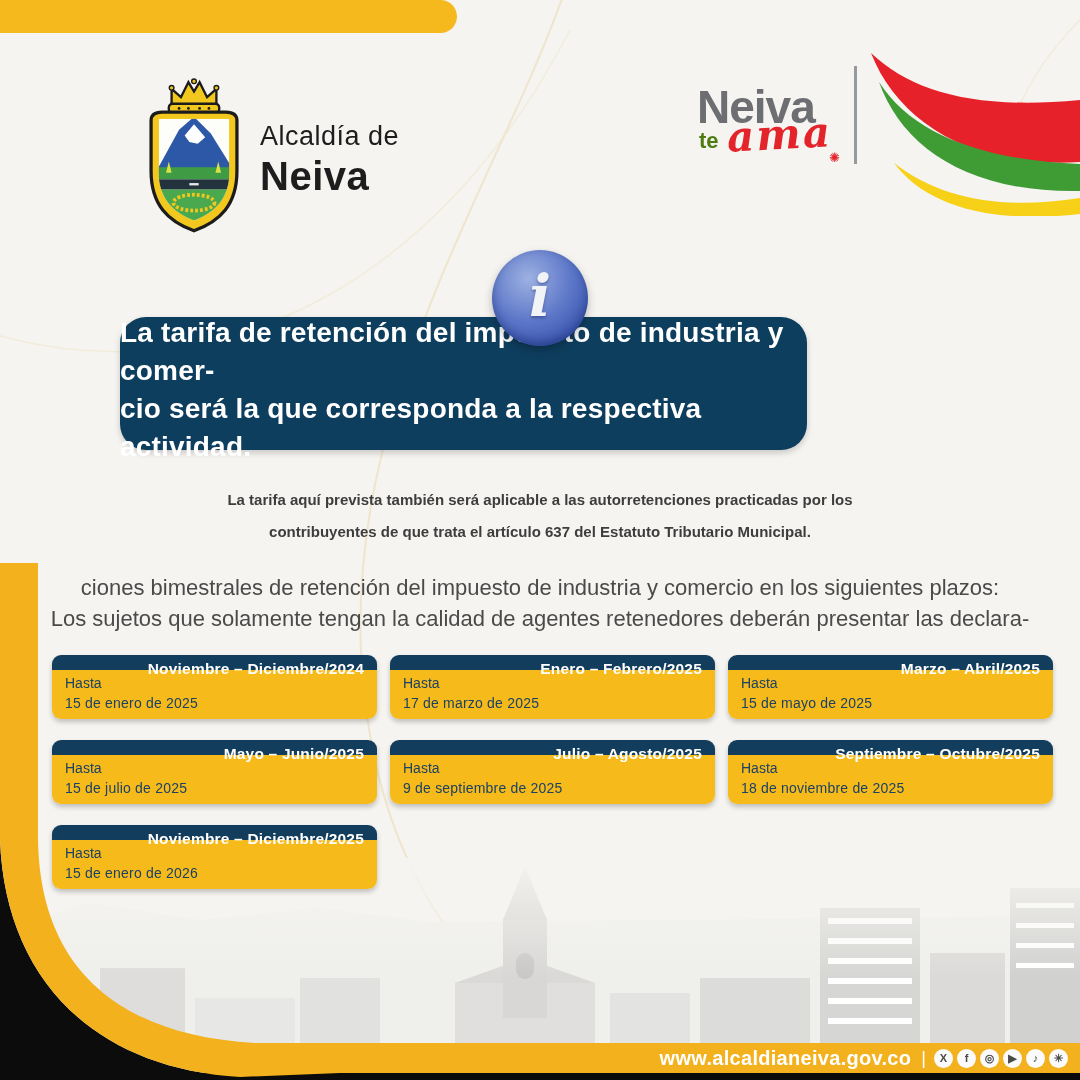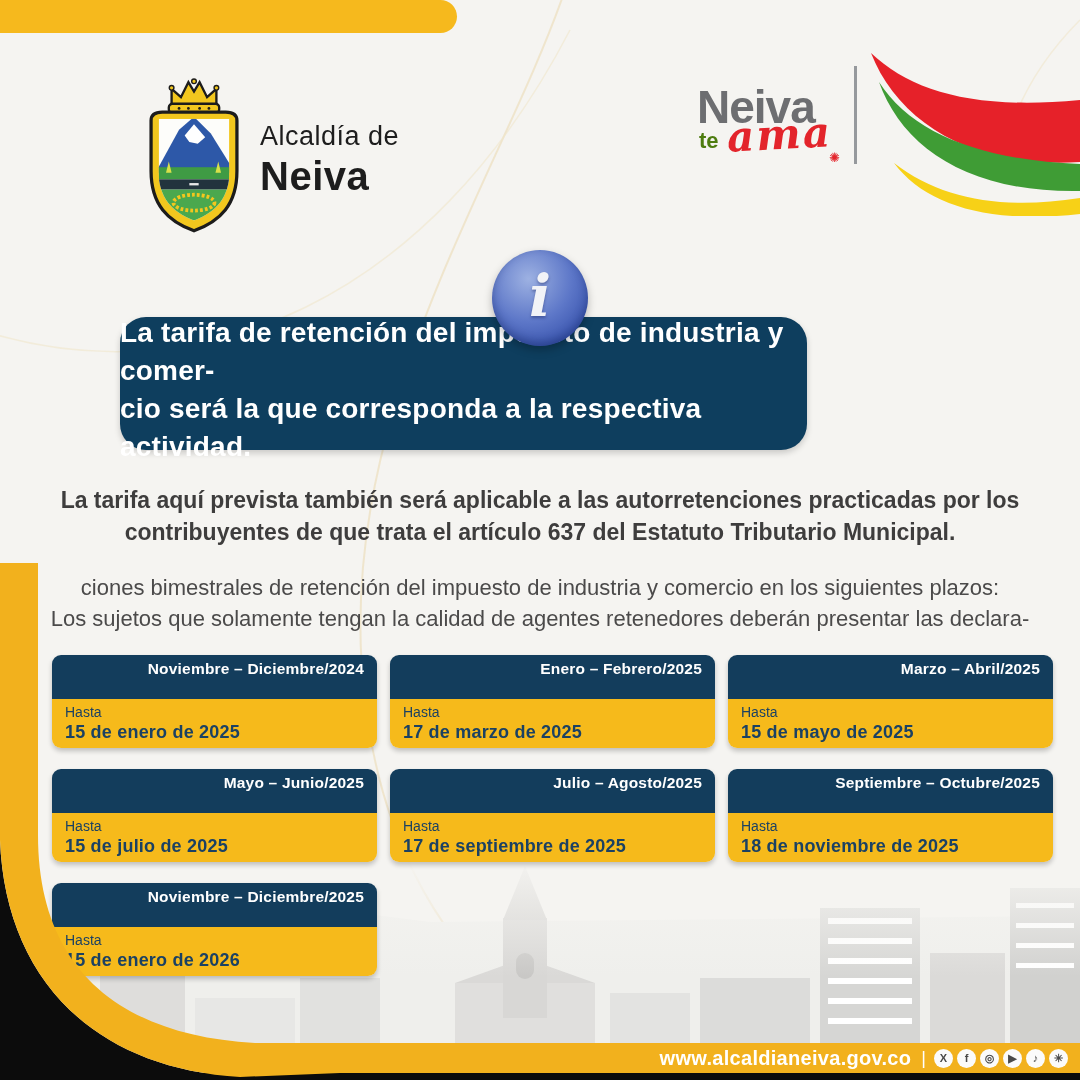--- a/index.html
+++ b/index.html
@@ -53,41 +53,41 @@
     background:#0e3e5e;border-radius:26px;z-index:3;
     display:flex;flex-direction:column;justify-content:center;align-items:center;
     padding-top:12px;box-sizing:border-box;
     box-shadow:0 3px 6px rgba(0,0,0,.18);
   }
   .navy-box .line{color:#ffffff;font-size:28px;font-weight:700;line-height:38px;letter-spacing:.2px;}
 
   
   .para{position:absolute;left:0;width:1080px;text-align:center;z-index:2;}
   .para-bold{top:484px;}
-  .para-bold .line{font-size:23px;font-weight:700;color:#3e3d3d;line-height:32px;}
+  .para-bold .line{font-size:15px;font-weight:700;color:#3e3d3d;line-height:32px;}
   .para-reg{top:572px;}
   .para-reg .line{font-size:22px;font-weight:400;color:#4b4a4a;line-height:31px;}
 
   
   .cards{
     position:absolute;left:52px;top:655px;z-index:3;
     display:grid;grid-template-columns:repeat(3,325px);column-gap:13px;row-gap:21px;
   }
   .card{width:325px;box-shadow:0 3px 5px rgba(0,0,0,.22);border-radius:9px;}
   .card-header{
-    height:44px;background:#133d5c;border-radius:9px 9px 0 0;
+    height:15px;background:#133d5c;border-radius:9px 9px 0 0;
     color:#fff;font-size:15.5px;font-weight:700;text-align:right;
     line-height:27px;padding-right:13px;box-sizing:border-box;letter-spacing:.2px;
   }
   .card-body{
     height:49px;background:#f6ba1b;border-radius:0 0 9px 9px;
     padding:5px 12px 0 13px;box-sizing:border-box;color:#1b4163;
   }
   .card-body .hasta{font-size:14px;font-weight:400;line-height:16px;}
-  .card-body .date{font-size:18px;font-weight:700;line-height:24px;letter-spacing:.2px;}
+  .card-body .date{font-size:14px;font-weight:400;line-height:24px;letter-spacing:.2px;}
 
   
   .skyline{position:absolute;left:0;bottom:7px;z-index:1;}
 
   
   .footer-bar{
     position:absolute;left:220px;right:0;bottom:7px;height:30px;background:#f2b11d;z-index:2;
     display:flex;align-items:center;justify-content:flex-end;padding-right:12px;
   }
   .footer-url{color:#ffffff;font-size:20px;font-weight:600;letter-spacing:.3px;}
@@ -212,21 +212,21 @@
       <div class="card-header">Mayo – Junio/2025</div>
       <div class="card-body">
         <div class="hasta">Hasta</div>
         <div class="date">15 de julio de 2025</div>
       </div>
     </div>
     <div class="card">
       <div class="card-header">Julio – Agosto/2025</div>
       <div class="card-body">
         <div class="hasta">Hasta</div>
-        <div class="date">17 de septiembre de 2025</div>
+        <div class="date">9 de septiembre de 2025</div>
       </div>
     </div>
     <div class="card">
       <div class="card-header">Septiembre – Octubre/2025</div>
       <div class="card-body">
         <div class="hasta">Hasta</div>
         <div class="date">18 de noviembre de 2025</div>
       </div>
     </div>
     <div class="card">

